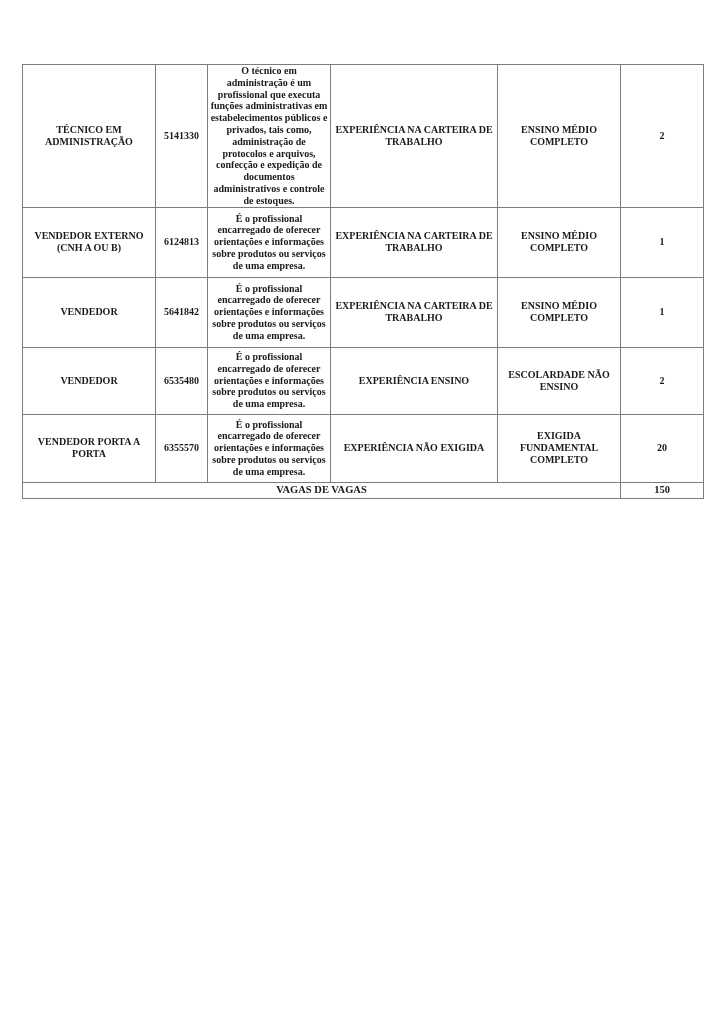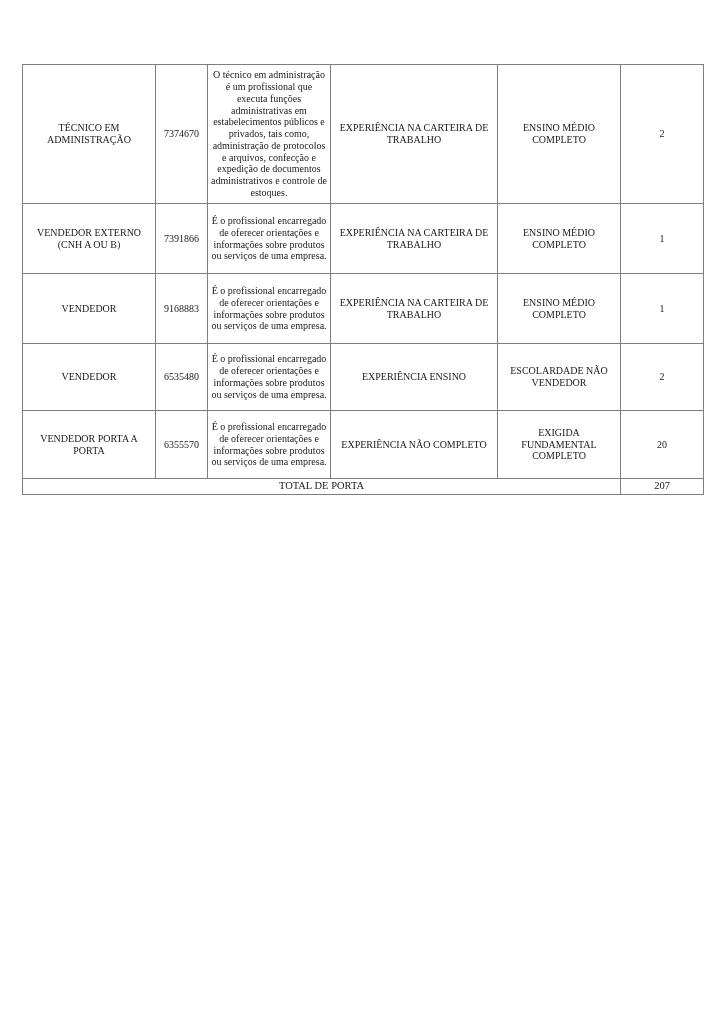--- a/index.html
+++ b/index.html
@@ -21,21 +21,21 @@
     left: 22px;
     top: 64px;
     width: 681px;
     border-collapse: collapse;
     table-layout: fixed;
   }
   table.vagas td {
     border: 1px solid var(--border, #7d7d7d);
     text-align: center;
     vertical-align: middle;
-    font-weight: normal;
+    font-weight: bold;
     font-size: 10px;
     line-height: 1.18;
     padding: 0 2px;
     overflow: hidden;
     word-wrap: break-word;
   }
   td.desc {
     font-size: 9.5px;
     line-height: 1.2;
     padding: 0 1px;
@@ -57,57 +57,57 @@
       <col style="width:133px">
       <col style="width:52px">
       <col style="width:123px">
       <col style="width:167px">
       <col style="width:123px">
       <col style="width:83px">
     </colgroup>
     <tbody>
       <tr class="r0">
         <td>TÉCNICO EM ADMINISTRAÇÃO</td>
-        <td>7374670</td>
+        <td>5141330</td>
         <td class="desc">O técnico em administração é um profissional que executa funções administrativas em estabelecimentos públicos e privados, tais como, administração de protocolos e arquivos, confecção e expedição de documentos administrativos e controle de estoques.</td>
         <td>EXPERIÊNCIA NA CARTEIRA DE TRABALHO</td>
         <td>ENSINO MÉDIO COMPLETO</td>
         <td>2</td>
       </tr>
       <tr class="r1">
         <td>VENDEDOR EXTERNO (CNH A OU B)</td>
-        <td>7391866</td>
+        <td>6124813</td>
         <td class="desc">É o profissional encarregado de oferecer orientações e informações sobre produtos ou serviços de uma empresa.</td>
         <td>EXPERIÊNCIA NA CARTEIRA DE TRABALHO</td>
         <td>ENSINO MÉDIO COMPLETO</td>
         <td>1</td>
       </tr>
       <tr class="r2">
         <td>VENDEDOR</td>
-        <td>9168883</td>
+        <td>5641842</td>
         <td class="desc">É o profissional encarregado de oferecer orientações e informações sobre produtos ou serviços de uma empresa.</td>
         <td>EXPERIÊNCIA NA CARTEIRA DE TRABALHO</td>
         <td>ENSINO MÉDIO COMPLETO</td>
         <td>1</td>
       </tr>
       <tr class="r3">
         <td>VENDEDOR</td>
         <td>6535480</td>
         <td class="desc">É o profissional encarregado de oferecer orientações e informações sobre produtos ou serviços de uma empresa.</td>
         <td>EXPERIÊNCIA ENSINO</td>
-        <td>ESCOLARDADE NÃO VENDEDOR</td>
+        <td>ESCOLARDADE NÃO ENSINO</td>
         <td>2</td>
       </tr>
       <tr class="r4">
         <td>VENDEDOR PORTA A PORTA</td>
         <td>6355570</td>
         <td class="desc">É o profissional encarregado de oferecer orientações e informações sobre produtos ou serviços de uma empresa.</td>
-        <td>EXPERIÊNCIA NÃO COMPLETO</td>
+        <td>EXPERIÊNCIA NÃO EXIGIDA</td>
         <td>EXIGIDA FUNDAMENTAL COMPLETO</td>
         <td>20</td>
       </tr>
       <tr class="rf">
-        <td colspan="5">TOTAL DE PORTA</td>
-        <td>207</td>
+        <td colspan="5">VAGAS DE VAGAS</td>
+        <td>150</td>
       </tr>
     </tbody>
   </table>
 </div>
 
 </body></html>

